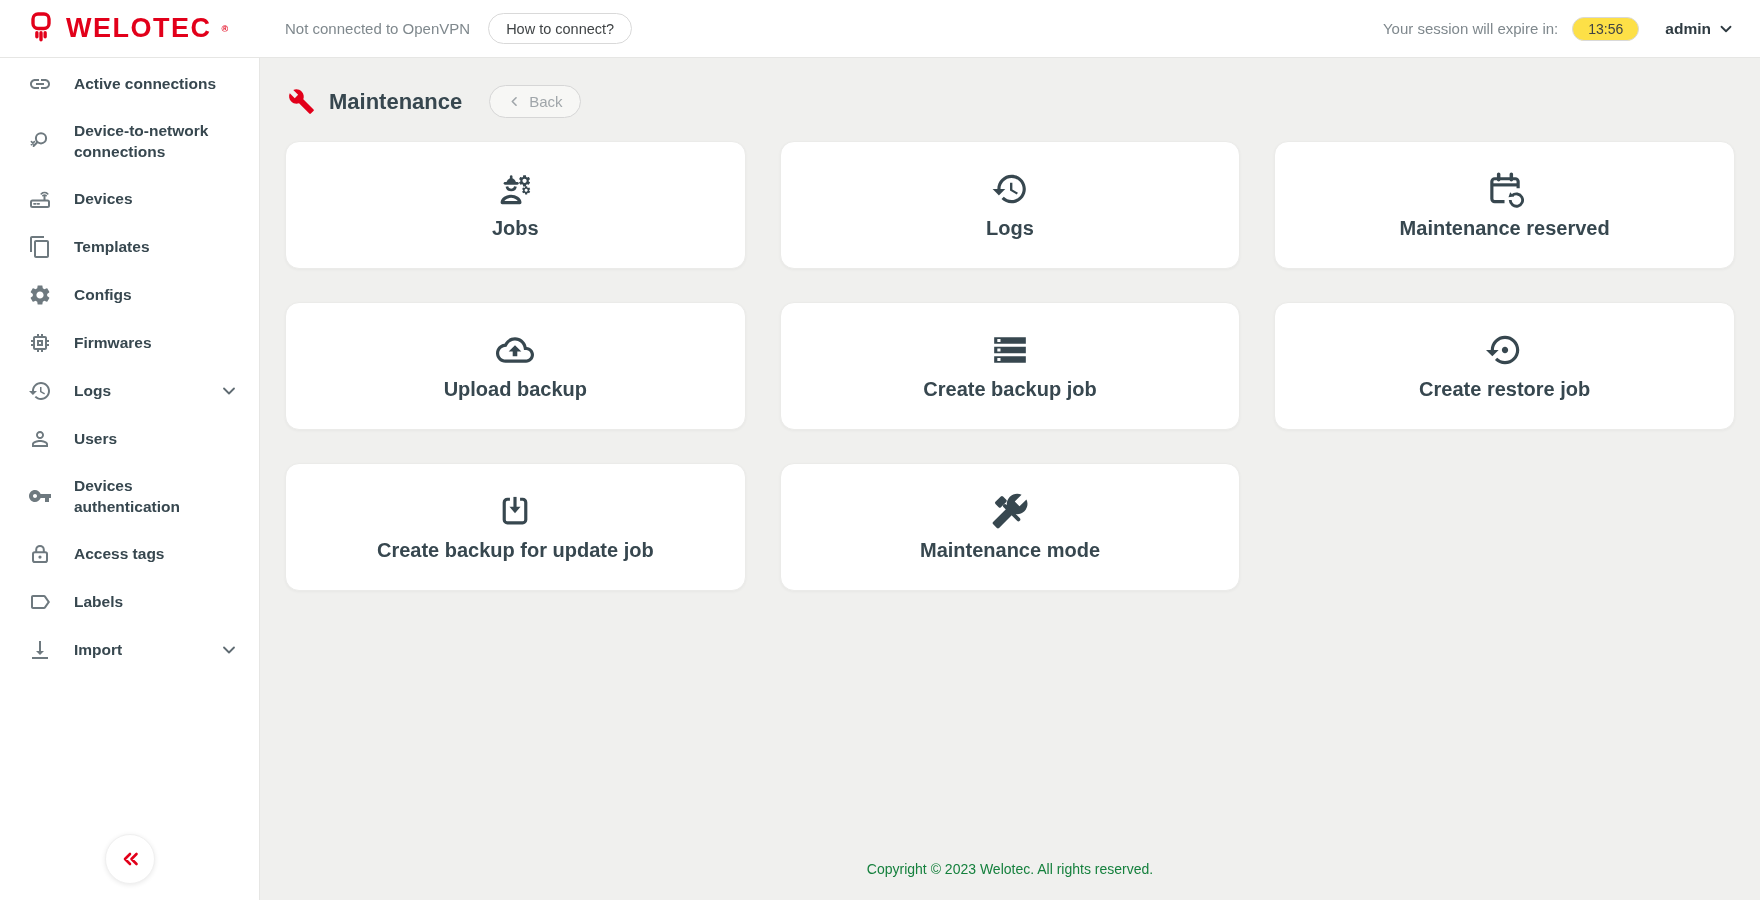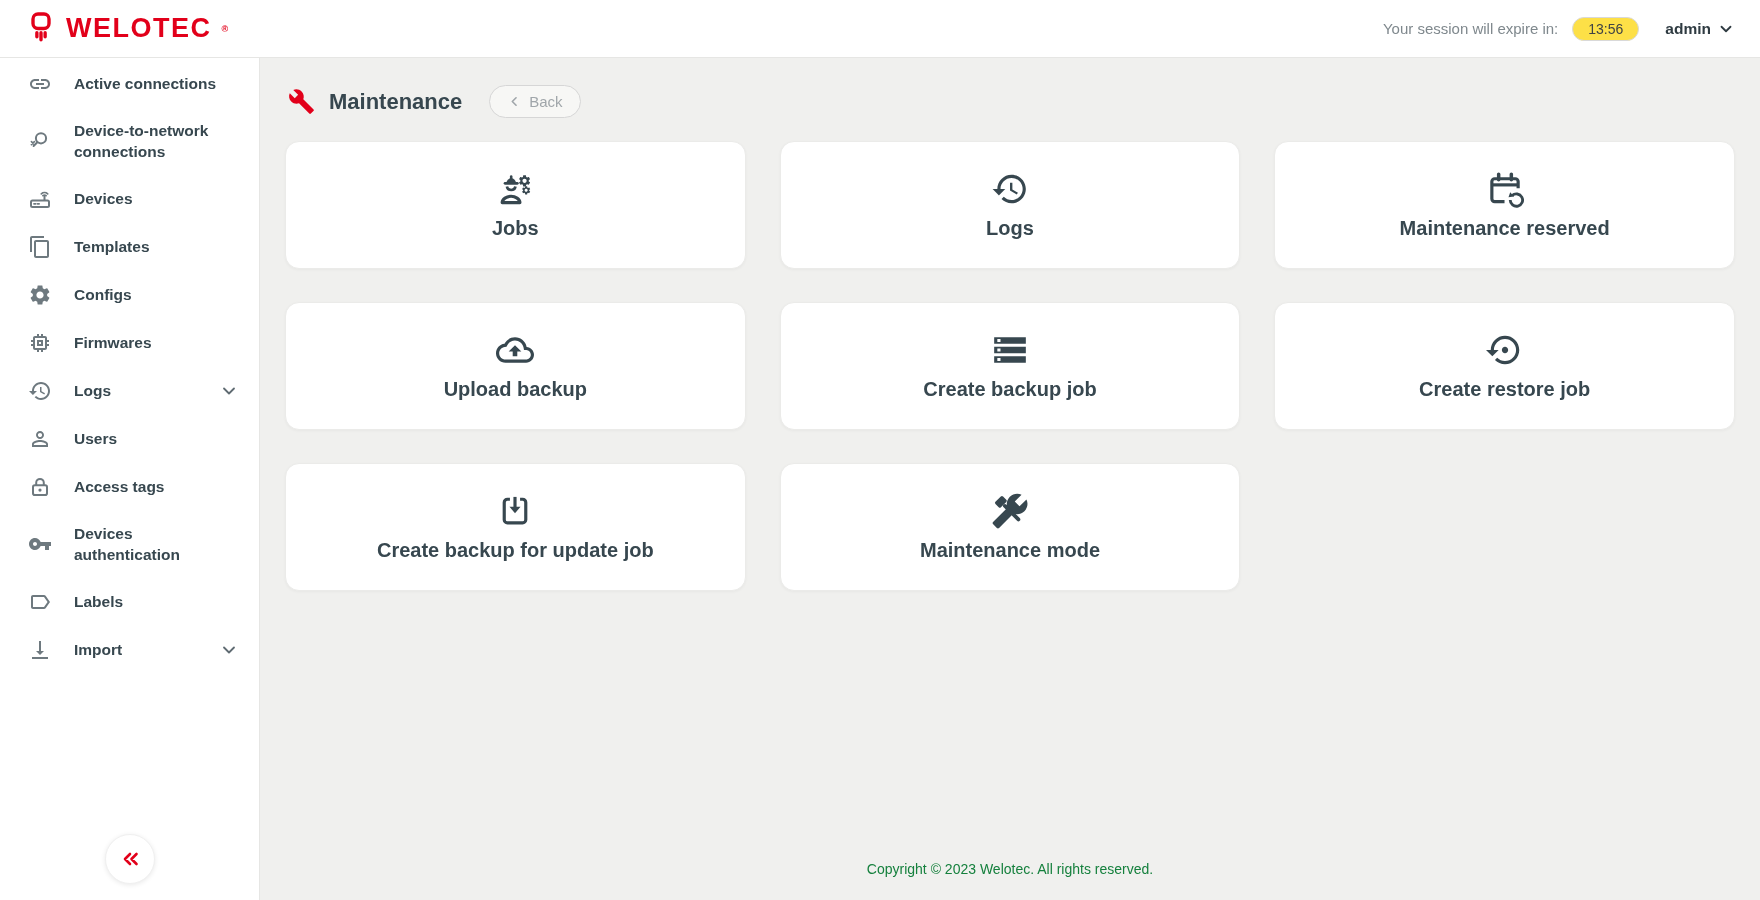--- a/index.html
+++ b/index.html
@@ -75,20 +75,24 @@
 <body>
 
 <header>
   <div class="logo">
     <svg class="icn" style="width:30px;height:40px;color:#e2001a" viewBox="0 0 24 30">
       <rect x="5.6" y="3" width="12.8" height="11.6" rx="4" fill="none" stroke="currentColor" stroke-width="2.7"></rect>
       <path d="M8.7 18v3.2M12 18v5.6M15.3 18v3.2" stroke="currentColor" stroke-width="2.7" stroke-linecap="round" fill="none"></path>
     </svg>
     <span class="logo-text">WELOTEC</span>
     <span class="logo-reg">®</span>
+  </div>
+  <div class="vpn-group">
+    <span class="vpn-status">Not connected to OpenVPN</span>
+    <button class="pill-btn">How to connect?</button>
   </div>
   <div class="sess-group">
     <span class="sess-label">Your session will expire in:</span>
     <span class="sess-badge">13:56</span>
     <div class="user-menu">
       <span class="user-name">admin</span>
       <svg class="icn" style="width:18px;height:18px;color:#2f3b42" viewBox="0 0 24 24">
         <path d="M6 9l6 6 6-6" fill="none" stroke="currentColor" stroke-width="2.4" stroke-linecap="round" stroke-linejoin="round"></path>
       </svg>
     </div>
@@ -159,32 +163,32 @@
 
       <div class="nav-item">
         <svg class="icn" viewBox="0 0 24 24">
             <path fill="currentColor" d="M12 5.9c1.16 0 2.1.94 2.1 2.1s-.94 2.1-2.1 2.1S9.9 9.16 9.9 8s.94-2.1 2.1-2.1m0 9c2.97 0 6.1 1.46 6.1 2.1v1.1H5.9V17c0-.64 3.13-2.1 6.1-2.1M12 4C9.79 4 8 5.79 8 8s1.79 4 4 4 4-1.79 4-4-1.79-4-4-4zm0 9c-2.67 0-8 1.34-8 4v3h16v-3c0-2.66-5.33-4-8-4z"></path>
           </svg>
         <span class="nav-label">Users</span>
       </div>
 
       <div class="nav-item">
         <svg class="icn" viewBox="0 0 24 24">
+            <path fill="currentColor" d="M12.65 10C11.83 7.67 9.61 6 7 6c-3.31 0-6 2.69-6 6s2.69 6 6 6c2.61 0 4.83-1.67 5.65-4H17v4h4v-4h2v-4H12.65zM7 14c-1.1 0-2-.9-2-2s.9-2 2-2 2 .9 2 2-.9 2-2 2z"></path>
+          </svg>
+        <span class="nav-label">Devices authentication</span>
+      </div>
+
+      <div class="nav-item">
+        <svg class="icn" viewBox="0 0 24 24">
           <rect x="5" y="10.3" width="14" height="9.7" rx="1.8" fill="none" stroke="currentColor" stroke-width="2"></rect>
           <path d="M8.2 10.3V7.7a3.8 3.8 0 0 1 7.6 0v2.6" fill="none" stroke="currentColor" stroke-width="2"></path>
           <circle cx="12" cy="15.1" r="1.6" fill="currentColor"></circle>
         </svg>
         <span class="nav-label">Access tags</span>
-      </div>
-
-      <div class="nav-item">
-        <svg class="icn" viewBox="0 0 24 24">
-            <path fill="currentColor" d="M12.65 10C11.83 7.67 9.61 6 7 6c-3.31 0-6 2.69-6 6s2.69 6 6 6c2.61 0 4.83-1.67 5.65-4H17v4h4v-4h2v-4H12.65zM7 14c-1.1 0-2-.9-2-2s.9-2 2-2 2 .9 2 2-.9 2-2 2z"></path>
-          </svg>
-        <span class="nav-label">Devices authentication</span>
       </div>
 
       <div class="nav-item">
         <svg class="icn" viewBox="0 0 24 24">
             <path fill="currentColor" d="M17.63 5.84C17.27 5.33 16.67 5 16 5L5 5.01C3.9 5.01 3 5.9 3 7v10c0 1.1.9 1.99 2 1.99L16 19c.67 0 1.27-.33 1.63-.84L22 12l-4.37-6.16zM16 17H5V7h11l3.55 5L16 17z"></path>
           </svg>
         <span class="nav-label">Labels</span>
       </div>
 
       <div class="nav-item">

